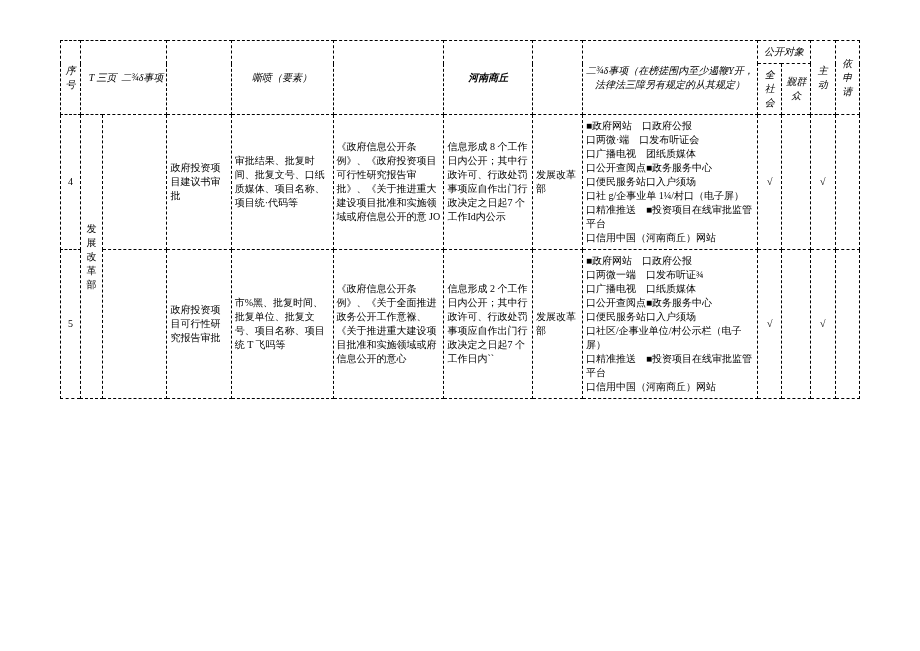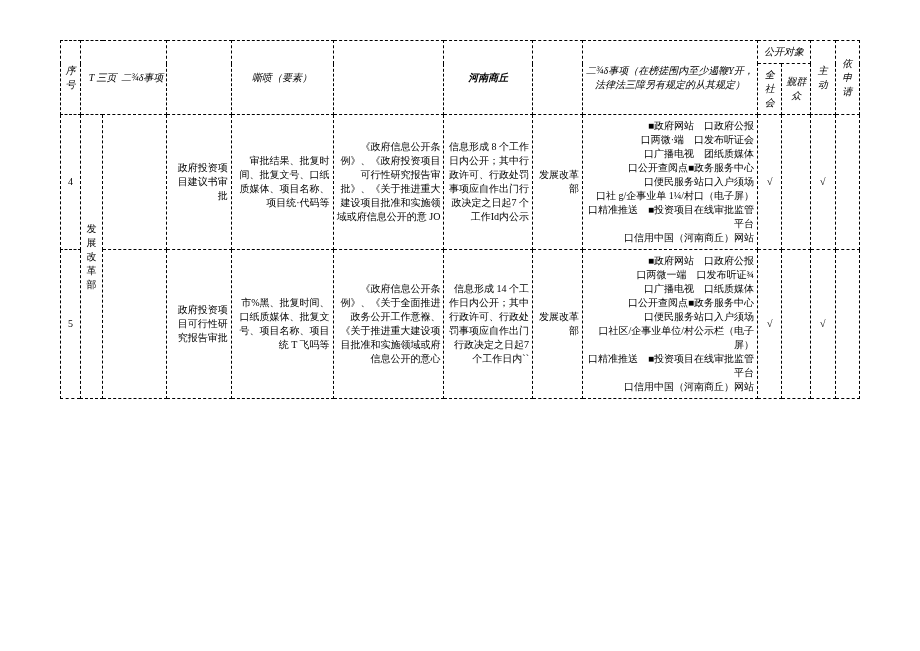--- a/index.html
+++ b/index.html
@@ -15,21 +15,21 @@
     }
     table {
       border-collapse: collapse;
       width: 100%;
       table-layout: fixed;
     }
     td, th {
       border: 1px dashed #000;
       padding: 4px 3px;
       vertical-align: middle;
-      text-align: right;
+      text-align: left;
       word-wrap: break-word;
       line-height: 1.4;
     }
     th {
       text-align: center;
       font-weight: normal;
       font-style: italic;
     }
     .center {
       text-align: center;
@@ -112,23 +112,23 @@
 口信用中国（河南商丘）网站</td>
       <td class="checkmark">√</td>
       <td class="checkmark"></td>
       <td class="checkmark">√</td>
       <td class="checkmark"></td>
     </tr>
     <tr>
       <td class="center">5</td>
       <td></td>
       <td>政府投资项目可行性研究报告审批</td>
-      <td>市%黑、批复时间、口纸质媒体、批复文号、项目名称、项目统 T 飞吗等</td>
+      <td>市%黑、批复时间、批复单位、批复文号、项目名称、项目统 T 飞吗等</td>
       <td>《政府信息公开条例》、《关于全面推进政务公开工作意褓、《关于推进重大建设项目批准和实施领域或府信息公开的意心</td>
-      <td>信息形成 14 个工作日内公开；其中行政许可、行政处罚事项应自作出门行政决定之日起7 个工作日内``</td>
+      <td>信息形成 2 个工作日内公开；其中行政许可、行政处罚事项应自作出门行政决定之日起7 个工作日内``</td>
       <td>发展改革部</td>
       <td style="white-space:pre-line">■政府网站　口政府公报
 口两微一端　口发布听证¾
 口广播电视　口纸质媒体
 口公开查阅点■政务服务中心
 口便民服务站口入户须场
 口社区/企事业单位/村公示栏（电子屏）
 口精准推送　■投资项目在线审批监管平台
 口信用中国（河南商丘）网站</td>
       <td class="checkmark">√</td>

